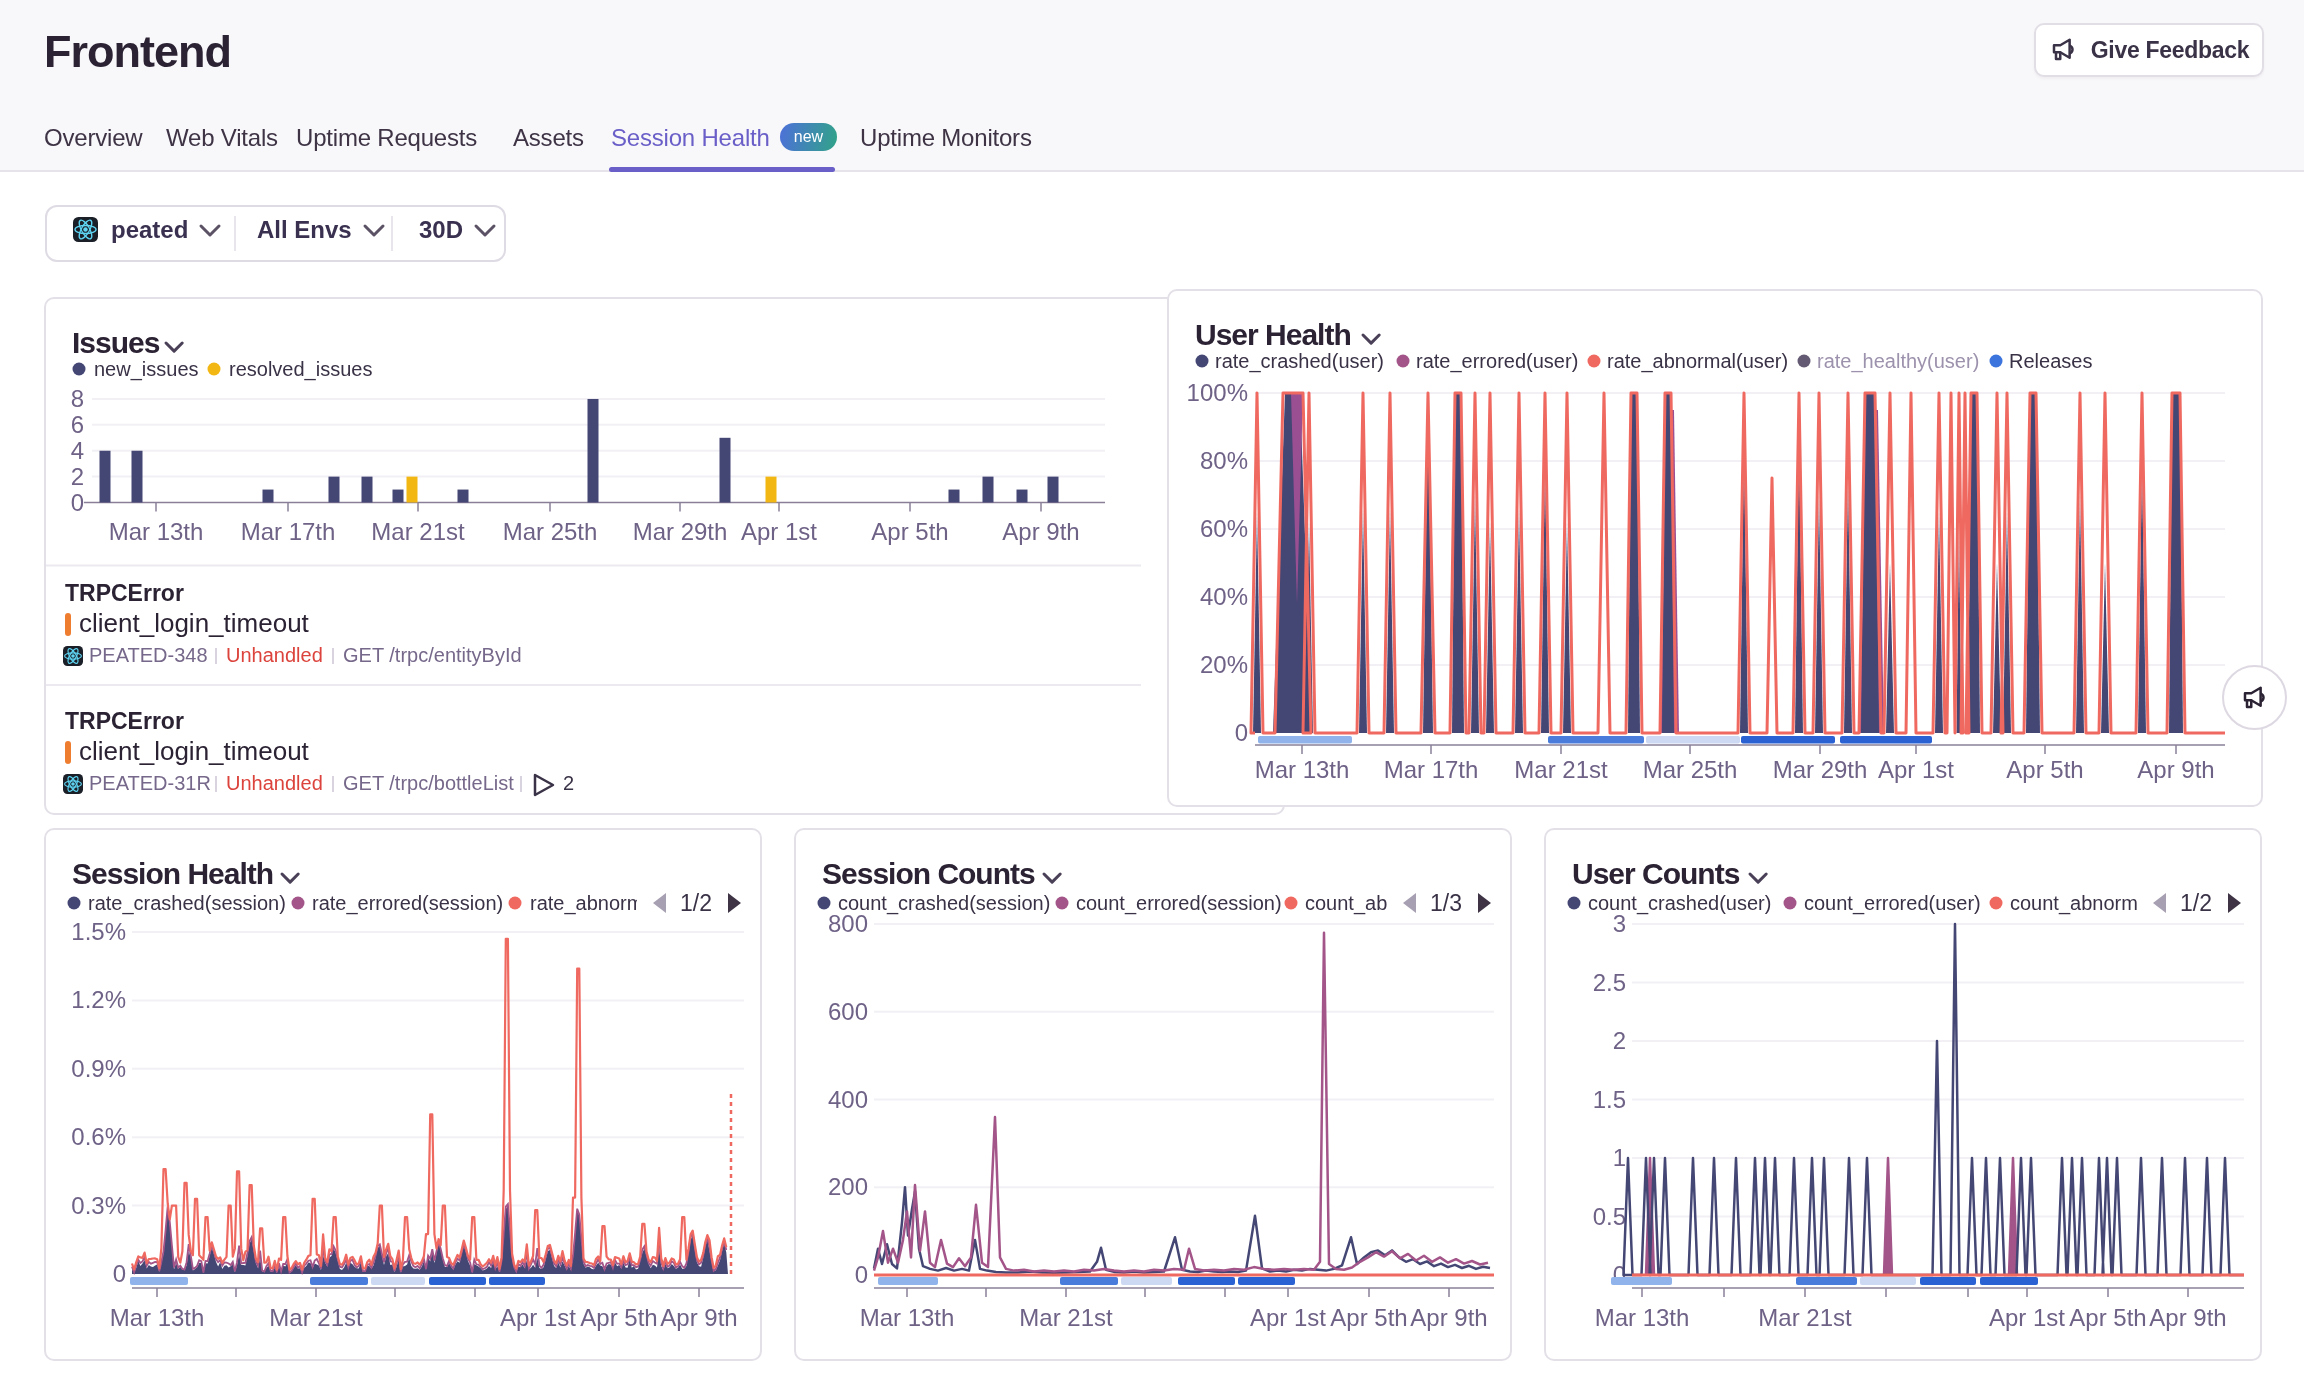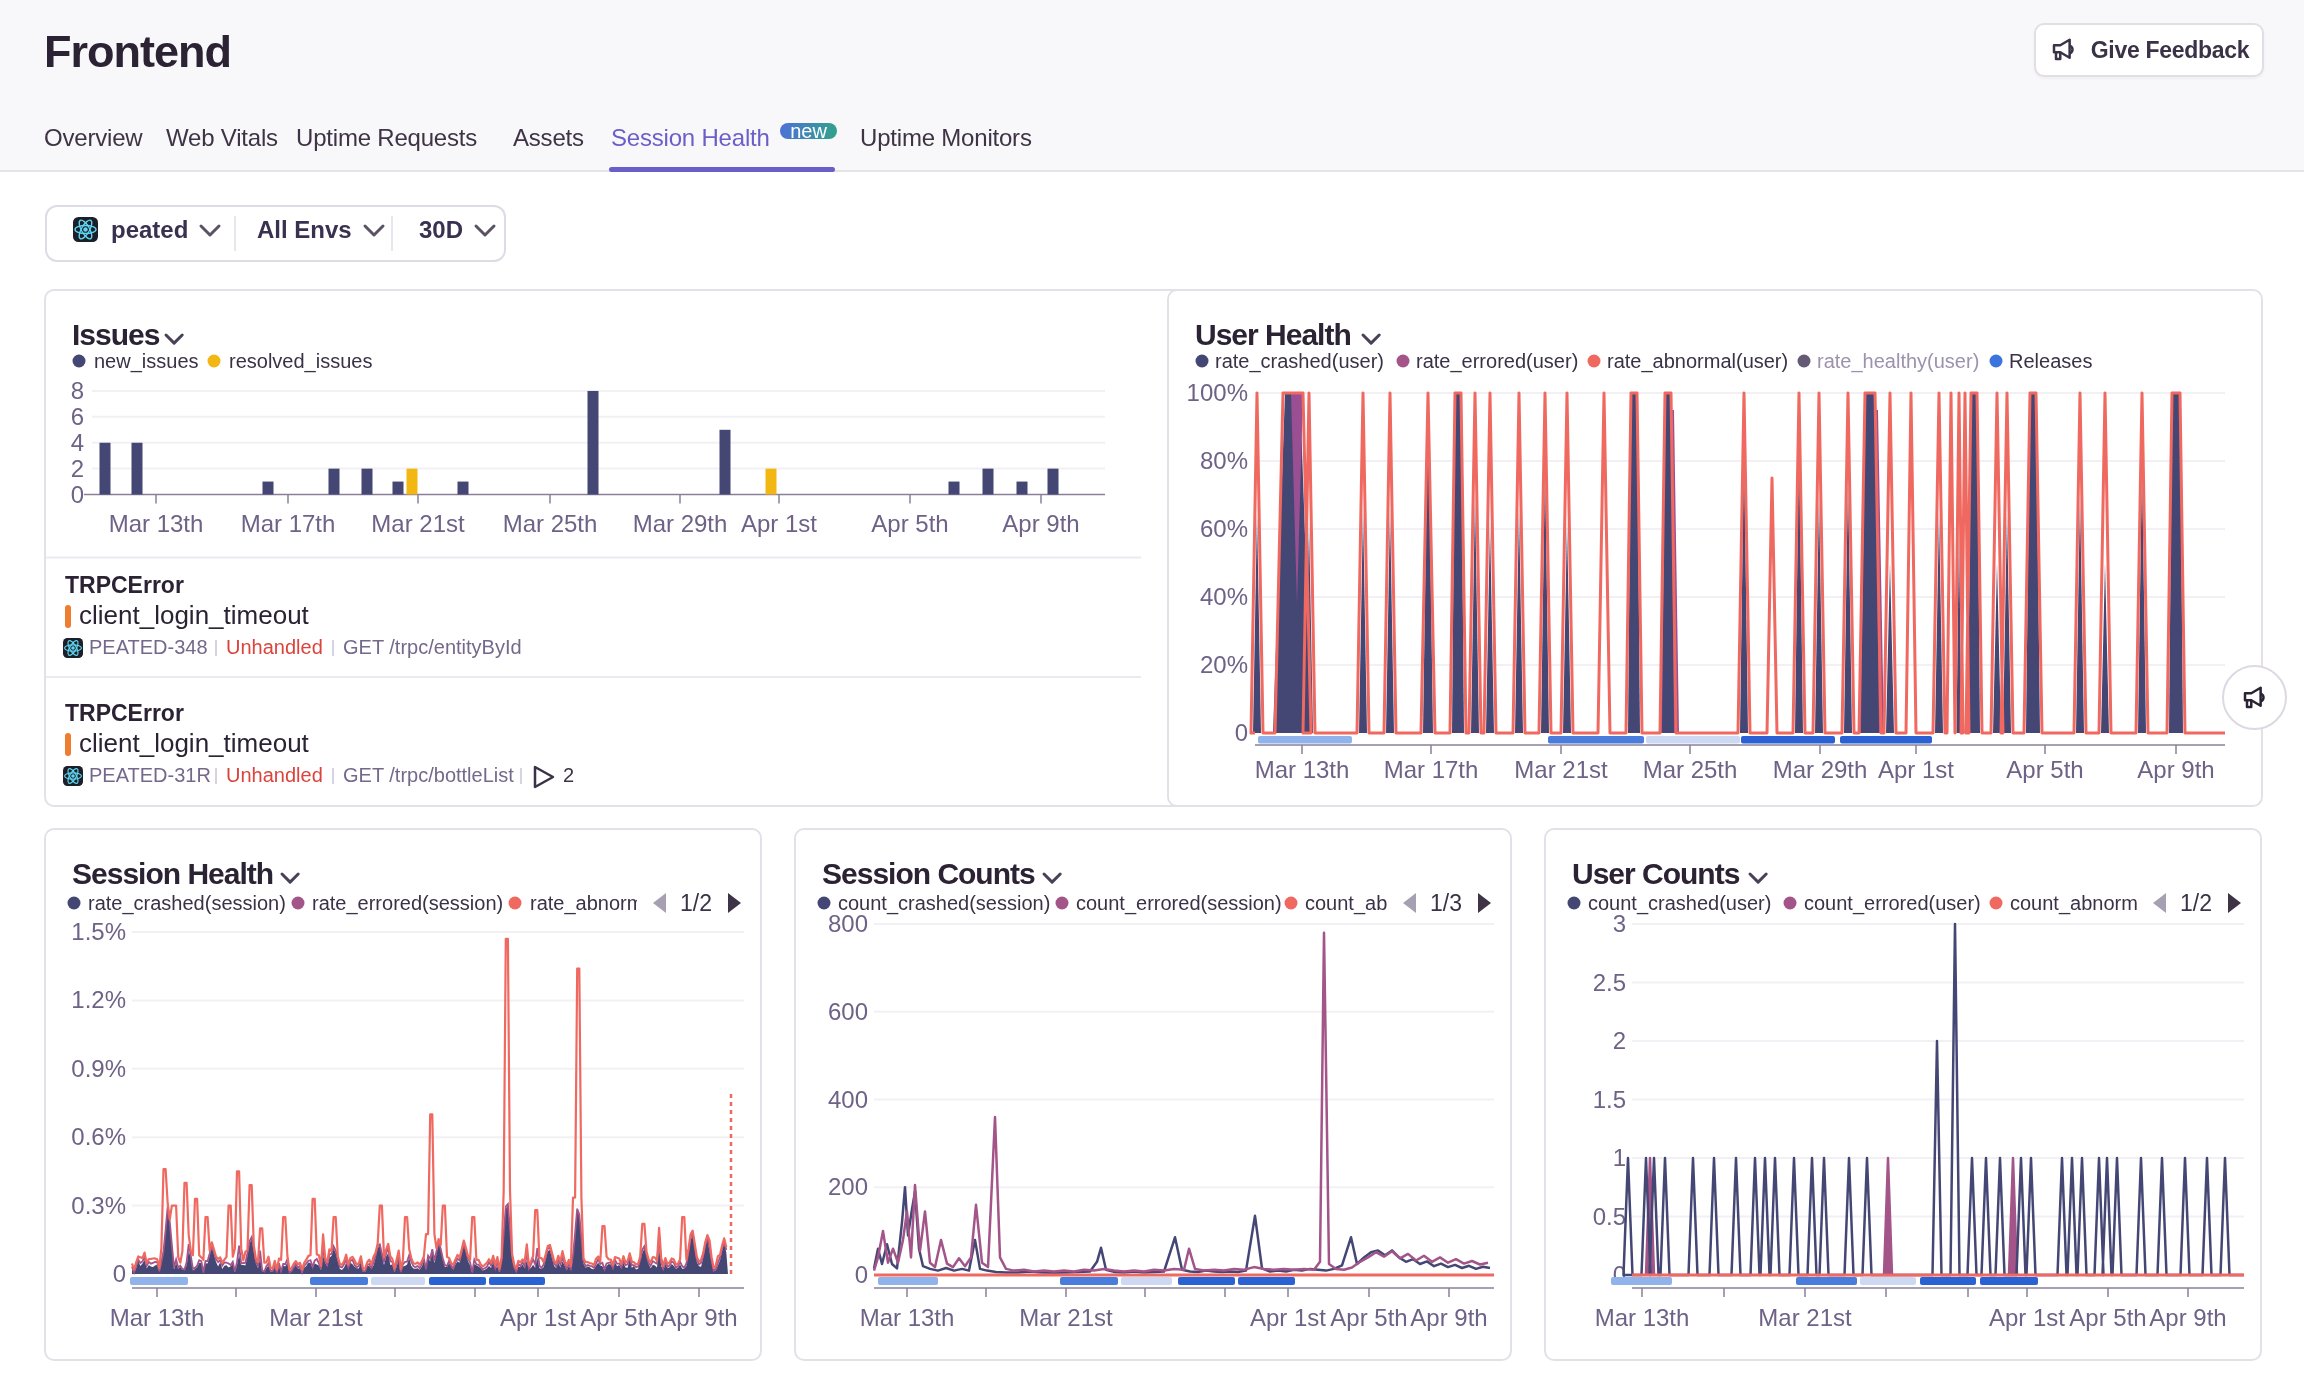--- a/index.html
+++ b/index.html
@@ -10,22 +10,22 @@
 .title { position:absolute; left:44px; top:26px; font-size:45px; font-weight:700;
   color:#2b2233; letter-spacing:-1px; }
 .fbbtn { position:absolute; left:2034px; top:23px; width:230px; height:54px;
   background:#fff; border:2px solid #e2dee6; border-radius:10px;
   box-shadow:0 2px 3px rgba(43,34,51,0.04); display:flex; align-items:center;
   justify-content:center; gap:12px; font-size:23px; font-weight:700; color:#3a3246;
   letter-spacing:-0.3px; }
 .tab { position:absolute; top:124px; font-size:24px; letter-spacing:-0.2px;
   color:#3e3446; white-space:nowrap; }
 .tab.active { color:#6a5fc8; }
-.badge { position:absolute; left:780px; top:123px; width:57px; height:16px;
-  background:linear-gradient(100deg,#4d70d9,#31a388); color:#fff; font-size:20px;
+.badge { position:absolute; left:780px; top:123px; width:57px; height:28px;
+  background:linear-gradient(100deg,#4d70d9,#31a388); color:#fff; font-size:16px;
   border-radius:14px; display:flex; align-items:center; justify-content:center; }
 .underline { position:absolute; left:609px; top:167px; width:226px; height:5px;
   background:#6a5ec8; border-radius:3px; }
 .filter { position:absolute; left:45px; top:205px; width:461px; height:57px;
   background:#fff; border:2px solid #dfdbe4; border-radius:12px; }
 .fitem { position:absolute; top:0; height:45px; display:flex; align-items:center;
   font-size:24px; font-weight:700; color:#3a3150; }
 .fdiv { position:absolute; top:9px; width:2px; height:35px; background:#e8e5ec; }
 .panel { position:absolute; background:#fff; border:2px solid #e4e0e8; border-radius:10px; }
 .fab { position:absolute; left:2222px; top:665px; width:65px; height:65px; background:#fff;
@@ -80,21 +80,21 @@
   </div>
   <div class="fdiv" style="left:344px;"></div>
   <div class="fitem" style="left:372px;">
     <span>30D</span>
     <svg width="22" height="14" style="margin-left:11px;">
         <polyline points="2,3 11.0,12.0 20.0,3" fill="none" stroke="#5c5266" stroke-width="3" stroke-linecap="round" stroke-linejoin="round"></polyline>
       </svg>
   </div>
 </div>
 
-<div class="panel" style="left:44px;top:289px;width:1241px;height:518px;">
+<div class="panel" style="left:44px;top:297px;width:1241px;height:518px;">
     <svg width="1099" height="518" style="position:absolute;left:-2px;top:-2px;">
       <text x="28" y="56" font-size="30" fill="#2b2233" text-anchor="start" font-weight="bold" letter-spacing="-1" font-family="Liberation Sans, sans-serif">Issues</text>
       <polyline points="122,46 130.1,54.1 138.2,46" fill="none" stroke="#4a4057" stroke-width="3" stroke-linecap="round" stroke-linejoin="round"></polyline>
       <circle cx="35" cy="72" r="6.5" fill="#444674"></circle>
       <text x="50" y="79" font-size="20" fill="#3a3246" text-anchor="start" font-weight="normal" font-family="Liberation Sans, sans-serif">new_issues</text>
       <circle cx="170" cy="72" r="6.5" fill="#f2b712"></circle>
       <text x="185" y="79" font-size="20" fill="#3a3246" text-anchor="start" font-weight="normal" font-family="Liberation Sans, sans-serif">resolved_issues</text>
       <line x1="48" y1="179.62" x2="1061" y2="179.62" stroke="#f2f0f4" stroke-width="2"></line>
       <line x1="48" y1="153.74" x2="1061" y2="153.74" stroke="#f2f0f4" stroke-width="2"></line>
       <line x1="48" y1="127.86" x2="1061" y2="127.86" stroke="#f2f0f4" stroke-width="2"></line>

